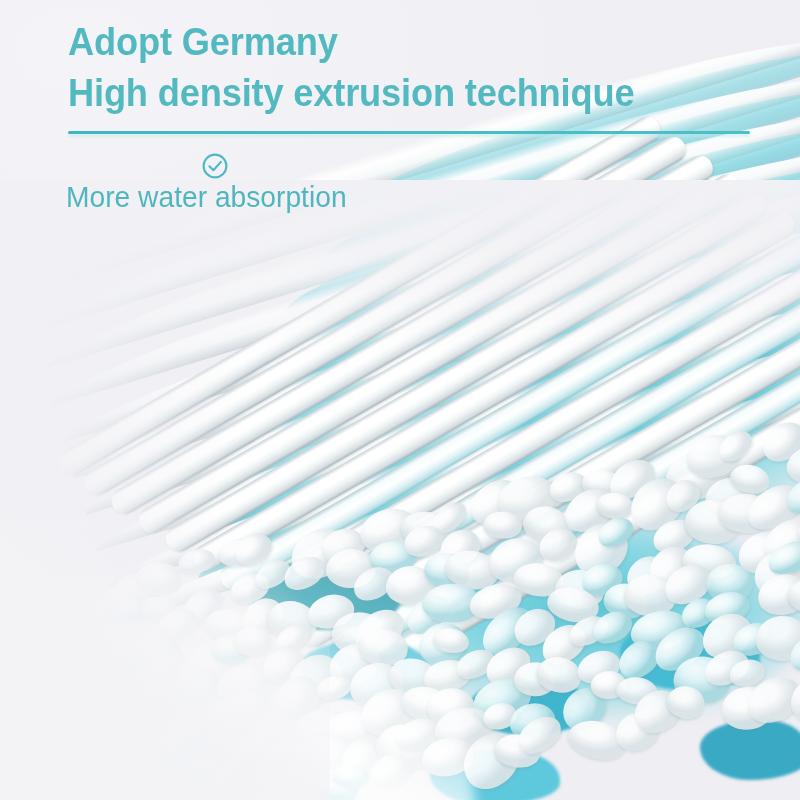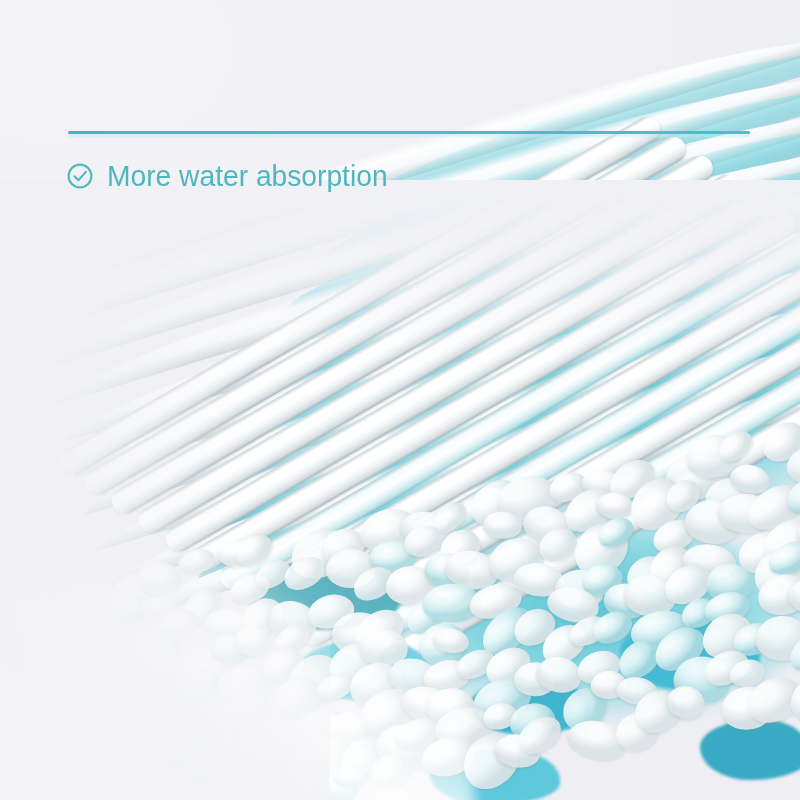--- a/index.html
+++ b/index.html
@@ -70,21 +70,21 @@
   .bullets {
     position: absolute;
     left: 66px;
     top: 152px;
     z-index: 40;
   }
   .bullet {
     display: flex;
     align-items: center;
     height: 48px;
-    gap: 13px;
+    flex-direction: column;
   }
   .bullet .ico {
     width: 28px;
     height: 28px;
     flex: 0 0 28px;
     display: block;
   }
   .bullet .txt {
     color: #4fb6bd;
     font-size: 30px;
@@ -466,20 +466,24 @@
         </div>
     </div>
 
     <div class="sheen"></div>
   </div>
 
   <div class="fade-top"></div>
   <div class="fade-left"></div>
   <div class="fade-bl"></div>
 
+  <div class="header">
+    <div class="headline l1">Adopt Germany</div>
+    <div class="headline l2">High density extrusion technique</div>
+  </div>
 
   <div class="divider-glow"></div>
   <div class="divider"></div>
 
   <div class="bullets">
 
     <div class="bullet">
       <span class="ico">
         <svg viewBox="0 0 28 28" width="28" height="28" aria-hidden="true">
           <circle cx="14" cy="14" r="11.4" fill="none" stroke="#4cb9c2" stroke-width="2.1"></circle>

